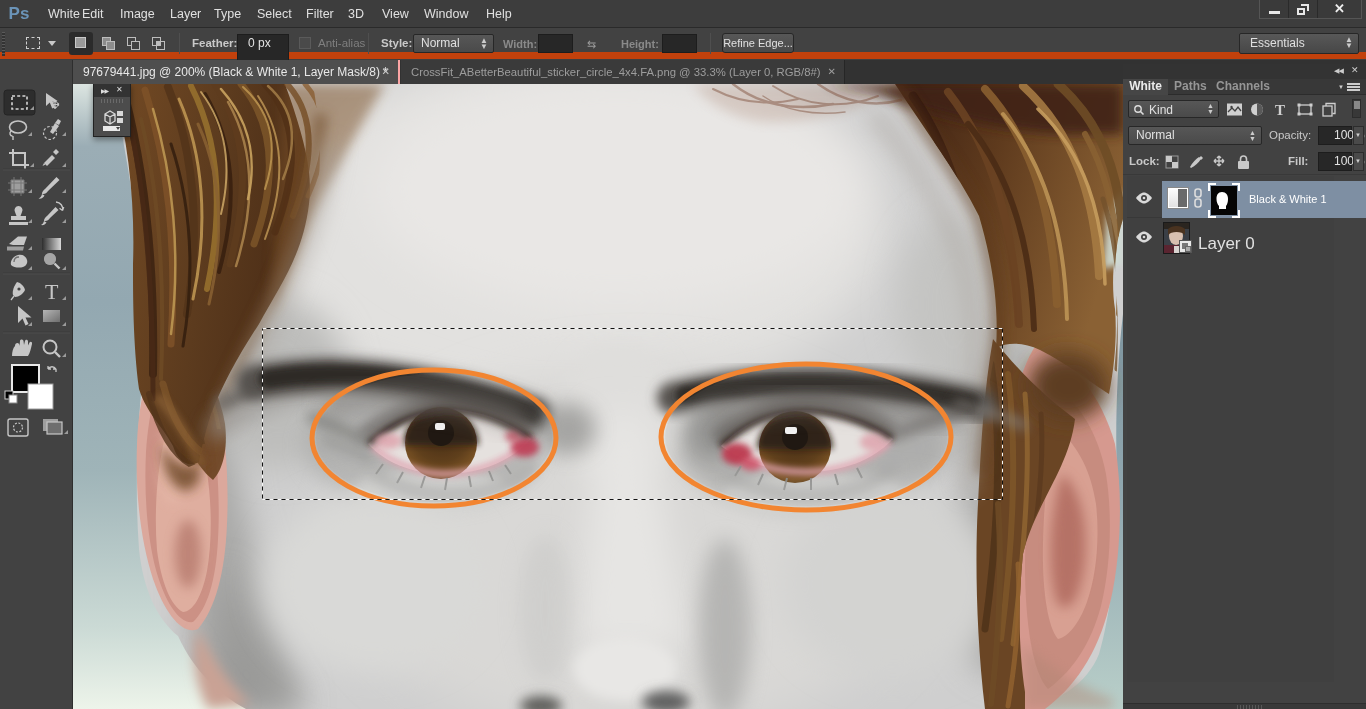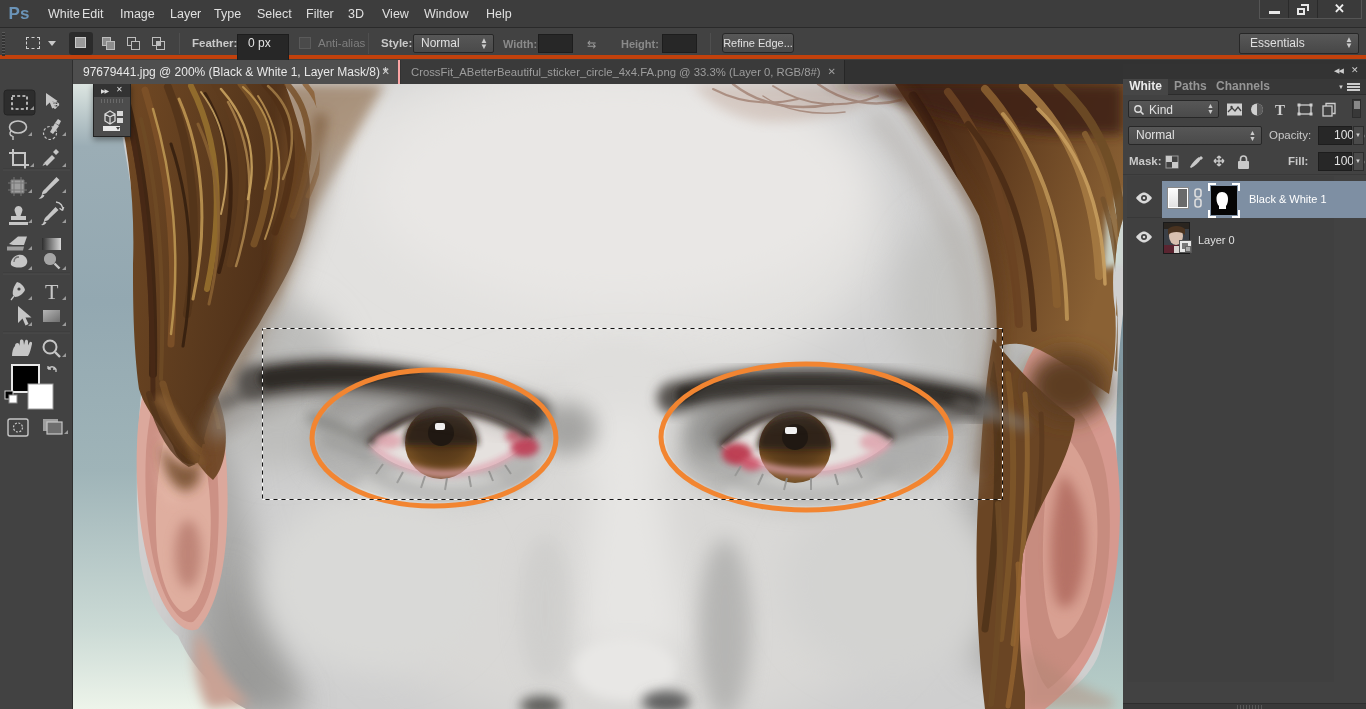--- a/index.html
+++ b/index.html
@@ -7,21 +7,21 @@
     font-family:"Liberation Sans", sans-serif; }
   .abs { position:absolute; }
   #menubar { position:absolute; left:0; top:0; width:1366px; height:28px;
     background:#3d3d3d; border-bottom:1px solid #2a2a2a; }
   .menuitem { position:absolute; top:0; height:28px; line-height:28px;
     color:#e0e0e0; font-size:12.5px; }
   #pslogo { position:absolute; left:7px; top:2px; width:24px; height:23px;
     color:#6b94b8; font-weight:bold; font-size:17px;
     text-align:center; line-height:23px; }
   #optbar { position:absolute; left:0; top:28px; width:1366px; height:31px;
-    background:#424242; border-bottom:4px solid #c2410c; }
+    background:#424242; border-bottom:7px solid #c2410c; }
   #tabbar { position:absolute; left:0; top:60px; width:1366px; height:24px;
     background:#323232; }
   .tab { position:absolute; top:0; height:24px; font-size:12px; line-height:24px; }
   #toolbar { position:absolute; left:0; top:60px; width:73px; height:649px;
     background:#424242; border-right:1px solid #2e2e2e; }
   #canvas { position:absolute; left:73px; top:84px; width:1050px; height:625px;
     background:#d8d8d8; overflow:hidden; }
   #rightpanel { position:absolute; left:1123px; top:64px; width:243px; height:645px;
     background:#424242; }
   .lbl { color:#c9c9c9; font-size:11.5px; white-space:nowrap; }
@@ -537,21 +537,21 @@
       <span style="position:absolute;right:5px;top:3px;color:#ccc;font-size:7px;line-height:6px;">▲<br>▼</span>
     </div>
     <span class="lbl abs" style="left:146px;top:7px;font-weight:normal;">Opacity:</span>
     <div class="field abs" style="left:195px;top:4px;width:34px;height:19px;text-align:center;line-height:17px;">100%</div>
     <div class="abs" style="left:230px;top:4px;width:11px;height:19px;background:#4a4a4a;border:1px solid #2c2c2c;">
       <span style="position:absolute;left:1px;top:5px;color:#ccc;font-size:6px;">▼</span>
     </div>
   </div>
 
   <div class="abs" style="left:0;top:85px;width:243px;height:26px;background:#424242;border-bottom:1px solid #393939;">
-    <span class="lbl abs" style="left:6px;top:6px;font-weight:bold;">Mask:</span>
+    <span class="lbl abs" style="left:6px;top:6px;font-weight:bold;">Lock:</span>
     <svg class="abs" style="left:42px;top:5px;" width="120" height="17" viewBox="0 0 120 17">
       <g fill="#c9c9c9">
         <rect x="1" y="2" width="12" height="12" fill="none" stroke="#9a9a9a"></rect>
         <rect x="1" y="2" width="6" height="6"></rect>
           <rect x="7" y="8" width="6" height="6"></rect>
         <path d="M25 13 c2 -4 6 -8 9 -10 l2 2 c-2 3 -6 7 -10 9 z"></path>
         <path d="M36 2 l2 2 l-2 2 l-2 -2 z"></path>
         <path d="M54 2 l0 10 M49 7 l10 0 M54 2 l-2 2 M54 2 l2 2 M54 12 l-2 -2 M54 12 l2 -2 M49 7 l2 -2 M49 7 l2 2 M59 7 l-2 -2 M59 7 l-2 2" stroke="#c9c9c9" stroke-width="1.4" fill="none"></path>
         <rect x="73" y="7" width="11" height="8" rx="1"></rect>
         <path d="M75.5 7 v-2 a3 3 0 0 1 6 0 v2" fill="none" stroke="#c9c9c9" stroke-width="1.6"></path>
@@ -607,20 +607,20 @@
         <ellipse cx="12" cy="13" rx="7" ry="9" fill="#d8c0b0"></ellipse>
         <path d="M4 6 C8 2 17 2 21 6 L21 12 C18 8 7 8 4 12 Z" fill="#4a3320"></path>
         <rect x="0" y="22" width="25" height="8" fill="#5a2430"></rect>
         <rect x="10" y="23" width="5" height="7" fill="#d8d4d0"></rect>
       </svg>
     </div>
     <div class="abs" style="left:52px;top:64px;width:13px;height:13px;background:#e8e8e8;border:1px solid #555;">
       <div class="abs" style="left:2px;top:2px;width:6px;height:6px;background:#777;"></div>
       <div class="abs" style="left:5px;top:5px;width:6px;height:6px;background:#aaa;border:1px solid #666;"></div>
     </div>
-    <span class="abs" style="left:71px;top:58px;color:#e0e0e0;font-size:11px;">Layer 0</span>
+    <span class="abs" style="left:71px;top:58px;color:#e0e0e0;font-size:17px;">Layer 0</span>
   </div>
 
 
   <div class="abs" style="left:0;top:639px;width:243px;height:6px;background:#393939;border-top:1px solid #2e2e2e;">
     <div class="abs" style="left:114px;top:1px;width:26px;height:4px;background:repeating-linear-gradient(90deg,#585858 0 1px,#393939 1px 3px);"></div>
   </div>
 </div>
 
 </body></html>

